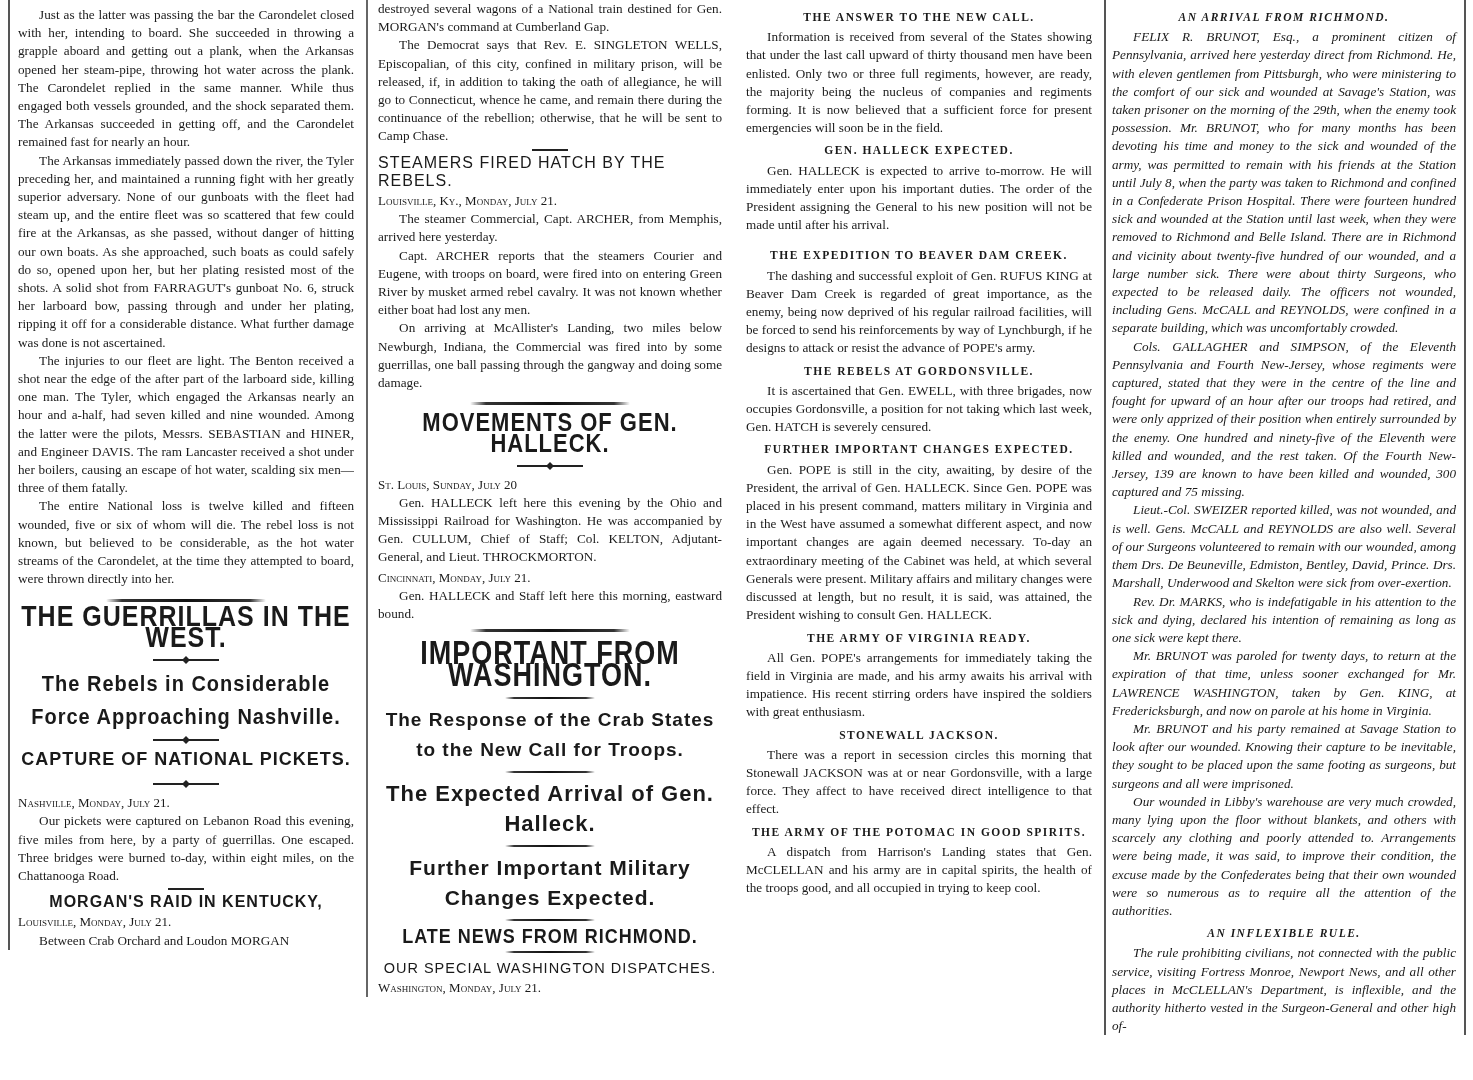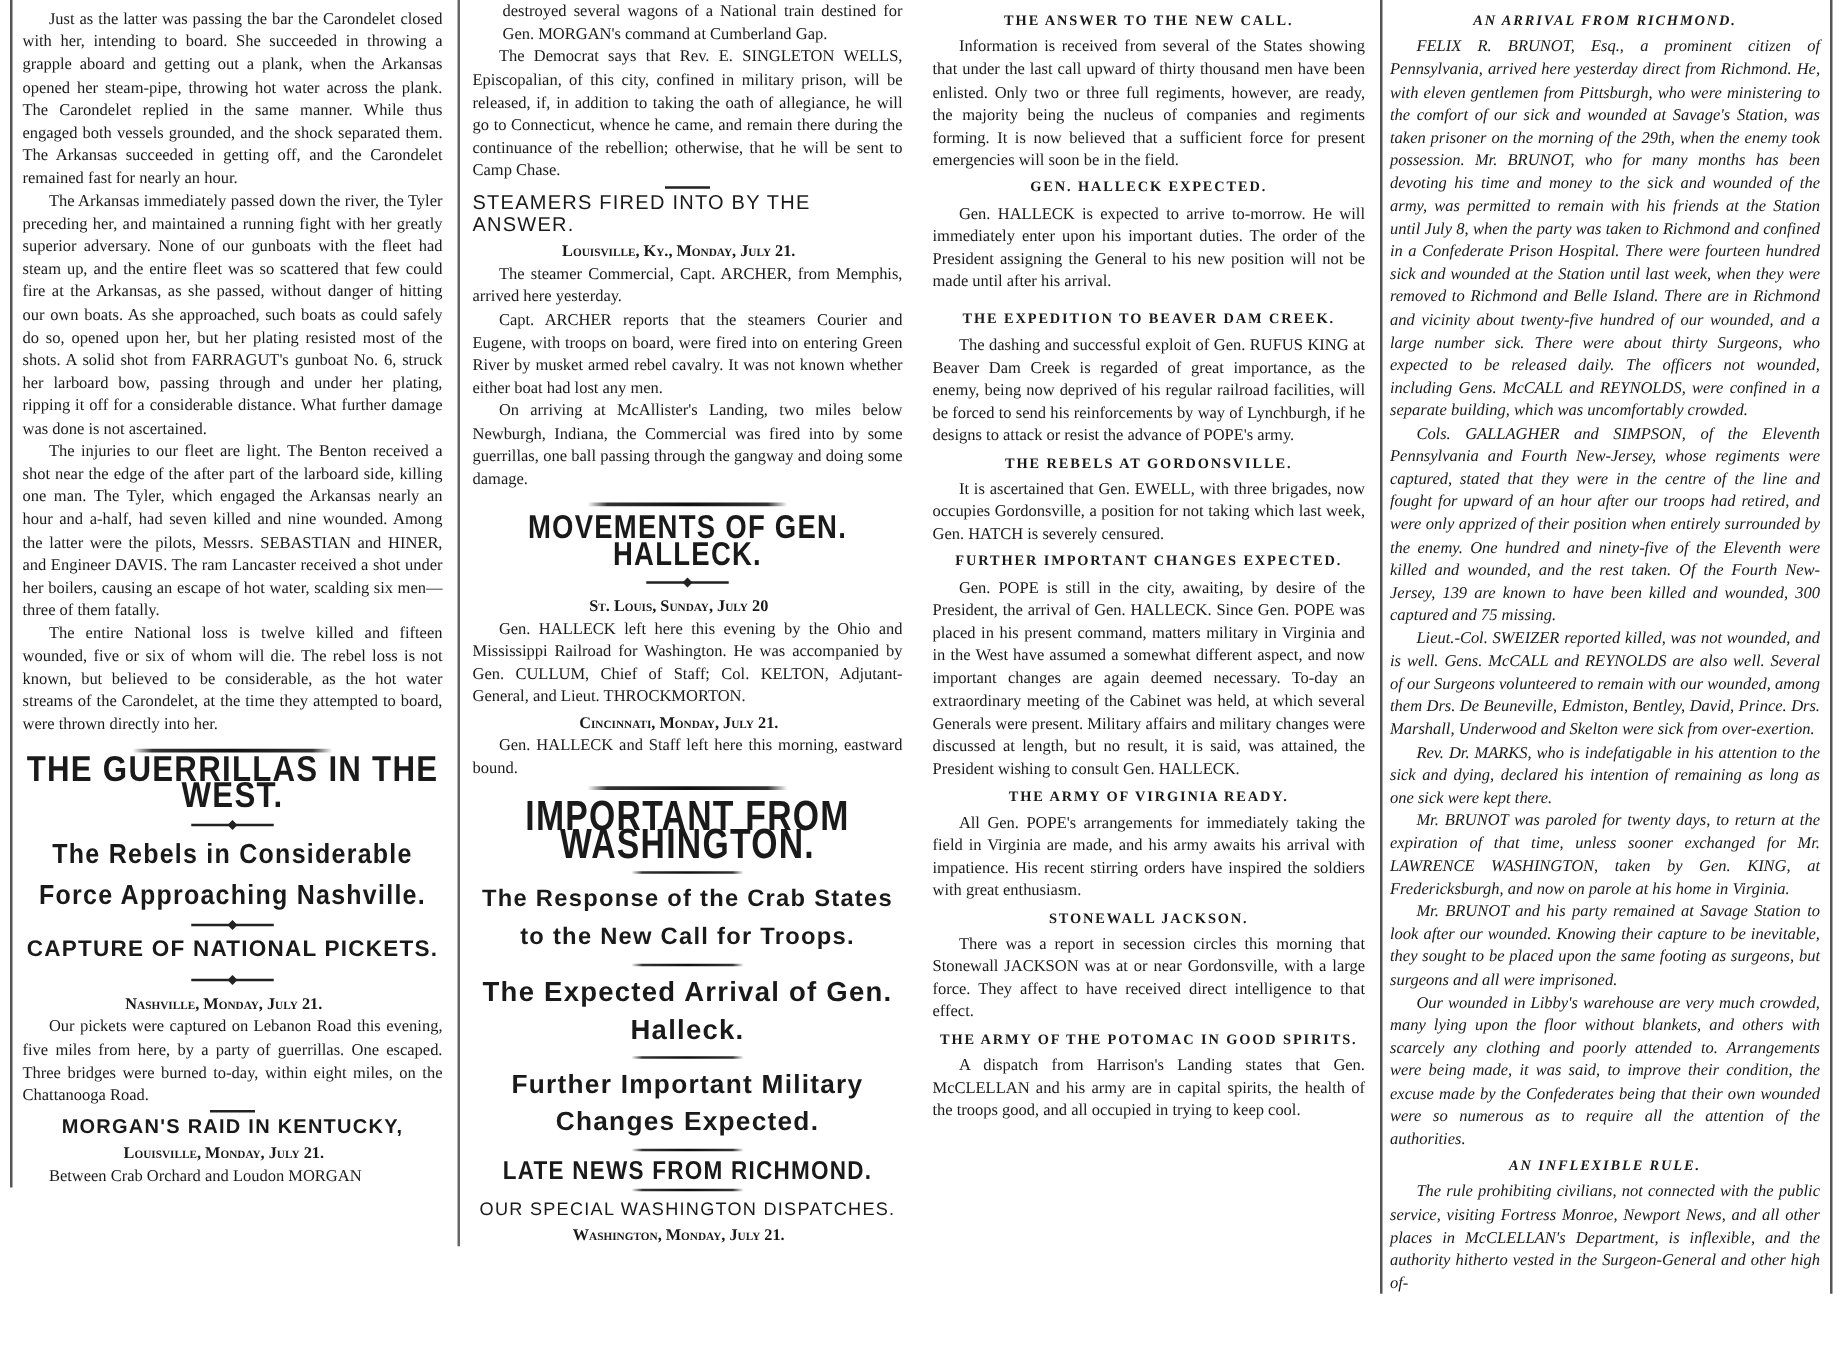--- a/index.html
+++ b/index.html
@@ -7,22 +7,22 @@
     width: 1473px; height: 1080px; overflow: hidden; position: relative;
     font-family: "Liberation Serif", "DejaVu Serif", serif;
     color: #1a1a1a;
   }
   .page { position: absolute; left: 0; top: 0; width: 1473px; height: 1080px; background: #fff; }
   .col {
     position: absolute; top: 0; box-sizing: border-box;
     font-size: 13.2px; line-height: 18.2px; text-align: justify;
   }
   .col p { margin: 0; text-indent: 1.6em; }
-  .col p.noindent { text-indent: 0; margin-left: 24px; }
-  .col .dateline { text-align: center; font-size: 13px; font-weight: bold; margin: 2px 14px 0 0; font-variant: small-caps; }
+  .col p.noindent { text-indent: 0; }
+  .col .dateline { text-align: left; font-size: 13px; font-weight: normal; margin: 2px 14px 0 0; font-variant: small-caps; }
   .col .sub-head { text-align: center; font-weight: bold; font-size: 11.5px; letter-spacing: 1.5px; margin: 4px 0 2px 0; font-family: "Liberation Serif", serif; }
   .col .big-head {
     text-align: center; font-family: "Liberation Sans Narrow", "Liberation Sans", sans-serif;
     font-weight: bold; letter-spacing: 1px; margin: 0;
   }
   .divider-long { height: 3px; margin: 6px auto; background: linear-gradient(90deg, transparent 0%, #333 10%, #111 50%, #333 90%, transparent 100%); border-radius: 2px; }
   .divider-orn { position: relative; height: 8px; margin: 6px auto; }
   .divider-orn::before { content: ""; position: absolute; left: 0; right: 0; top: 3px; height: 2px; background: #222; }
   .divider-orn::after { content: ""; position: absolute; left: 50%; top: 0; width: 8px; height: 8px; margin-left: -4px; background: #222; transform: rotate(45deg) scale(0.7); }
   .divider-short { height: 2px; background: #222; margin: 3px auto; }
@@ -66,21 +66,21 @@
     <div class="divider-short" style="width:36px"></div>
     <div class="big-head h-morgan">MORGAN'S RAID IN KENTUCKY,</div>
     <div class="dateline">Louisville, Monday, July 21.</div>
     <p>Between Crab Orchard and Loudon MORGAN</p>
   </div>
 
   <div id="col2" class="col">
     <p class="noindent">destroyed several wagons of a National train destined for Gen. MORGAN's command at Cumberland Gap.</p>
     <p>The Democrat says that Rev. E. SINGLETON WELLS, Episcopalian, of this city, confined in military prison, will be released, if, in addition to taking the oath of allegiance, he will go to Connecticut, whence he came, and remain there during the continuance of the rebellion; otherwise, that he will be sent to Camp Chase.</p>
     <div class="divider-short" style="width:36px"></div>
-    <div class="big-head h-steamers">STEAMERS FIRED INTO BY THE ANSWER.</div>
+    <div class="big-head h-steamers">STEAMERS FIRED HATCH BY THE REBELS.</div>
     <div class="dateline">Louisville, Ky., Monday, July 21.</div>
     <p>The steamer Commercial, Capt. ARCHER, from Memphis, arrived here yesterday.</p>
     <p>Capt. ARCHER reports that the steamers Courier and Eugene, with troops on board, were fired into on entering Green River by musket armed rebel cavalry. It was not known whether either boat had lost any men.</p>
     <p>On arriving at McAllister's Landing, two miles below Newburgh, Indiana, the Commercial was fired into by some guerrillas, one ball passing through the gangway and doing some damage.</p>
     <div class="divider-long" style="width:160px;margin-top:10px"></div>
     <div class="big-head h-halleck">MOVEMENTS OF GEN. HALLECK.</div>
     <div class="divider-orn" style="width:66px;margin-top:10px"></div>
     <div class="dateline">St. Louis, Sunday, July 20</div>
     <p>Gen. HALLECK left here this evening by the Ohio and Mississippi Railroad for Washington. He was accompanied by Gen. CULLUM, Chief of Staff; Col. KELTON, Adjutant-General, and Lieut. THROCKMORTON.</p>
     <div class="dateline">Cincinnati, Monday, July 21.</div>

